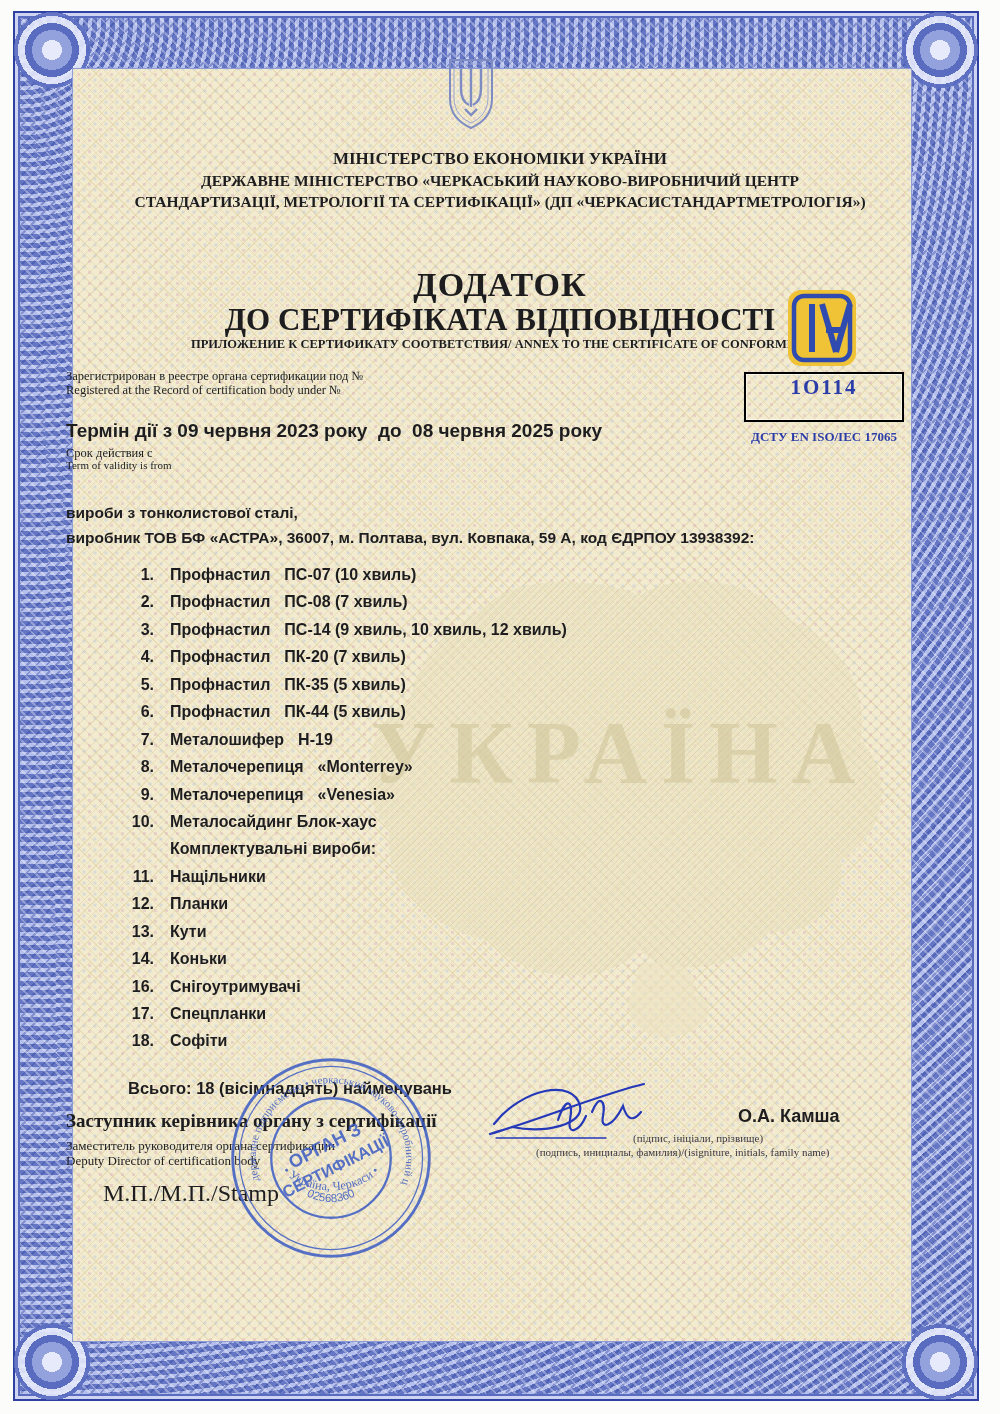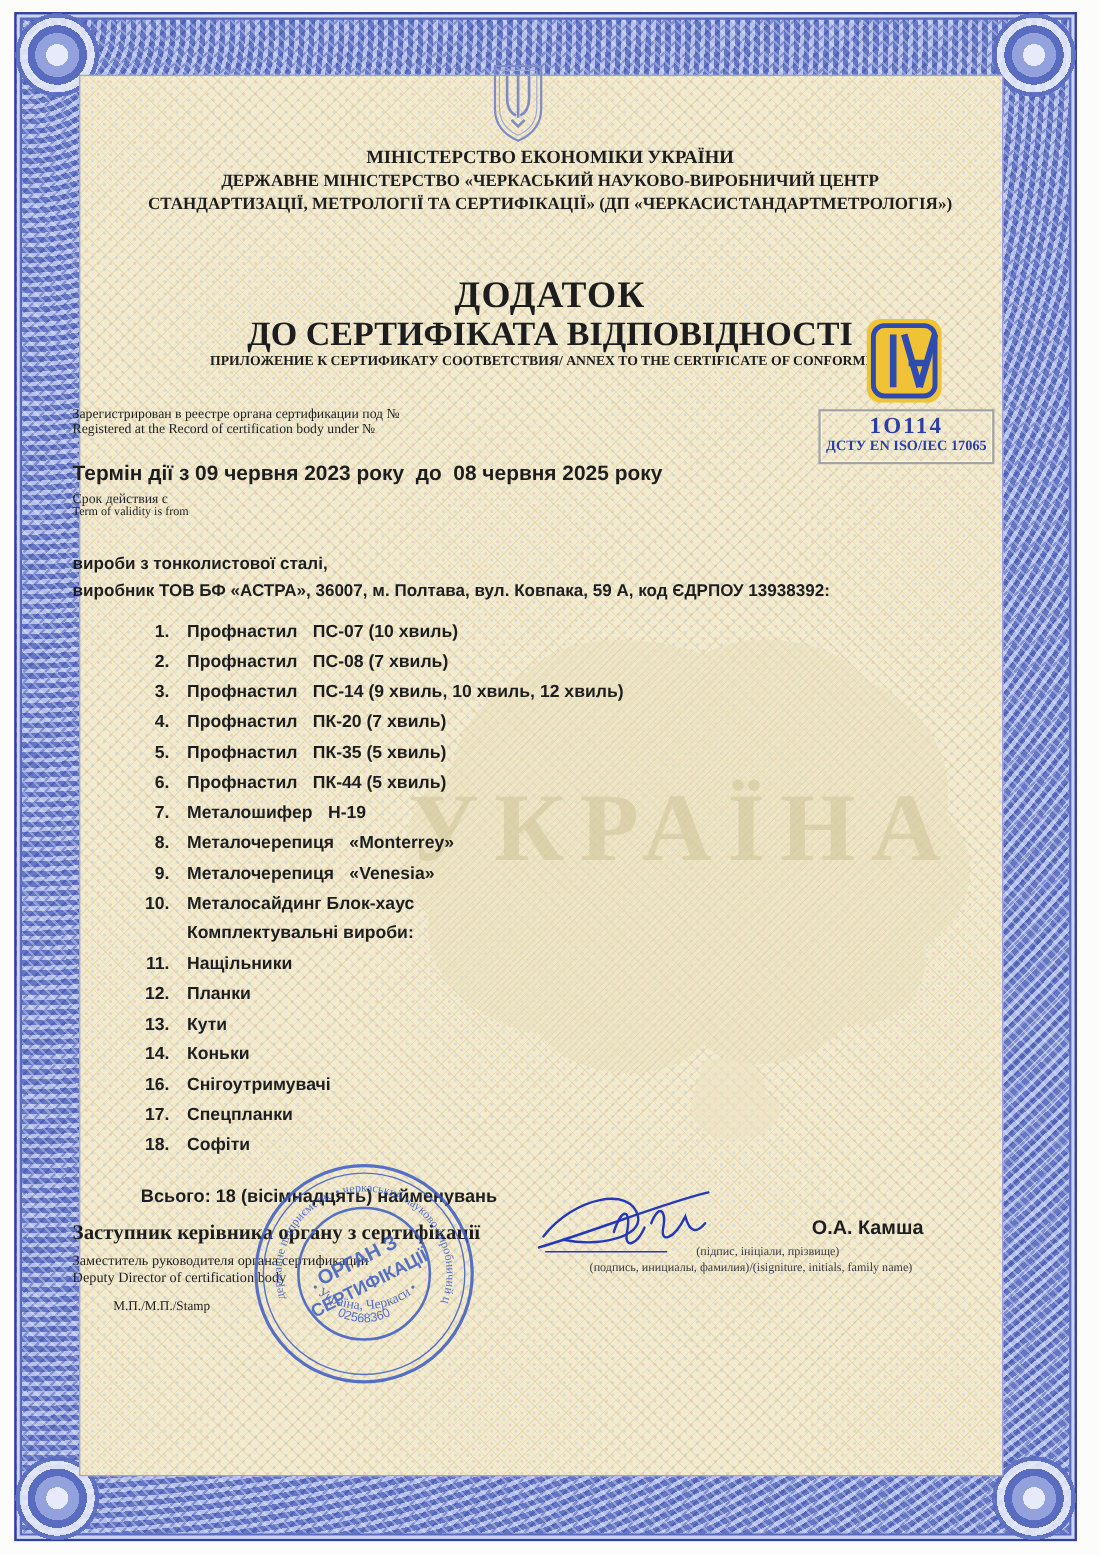--- a/index.html
+++ b/index.html
@@ -29,21 +29,21 @@
     background-color:var(--field-cream);
     background-image:
       radial-gradient(circle, rgba(216,170,190,.38) 0 1.6px, transparent 1.7px),
       radial-gradient(circle, rgba(168,186,224,.34) 0 1.6px, transparent 1.7px),
       repeating-linear-gradient(45deg, rgba(222,206,158,.5) 0 1px, transparent 1px 8px),
       repeating-linear-gradient(-45deg, rgba(222,206,158,.5) 0 1px, transparent 1px 8px);
     background-size:11px 11px, 11px 11px, auto, auto;
     background-position:0 0, 5.5px 5.5px, 0 0, 0 0;
     border:1px solid #8f9cd8;}
   .abs{position:absolute;}
-  .ctr{left:0;right:0;text-align:center;}
+  .ctr{left:0;right:0;text-align:center;margin-top:16px;}
   .serifb{font-family:"Liberation Serif",serif;font-weight:bold;}
   .sansb{font-family:"Liberation Sans",sans-serif;font-weight:bold;}
   .serif{font-family:"Liberation Serif",serif;}
   .hdr1{top:133px;font-size:17px;}
   .hdr2{top:156px;font-size:15.5px;}
   .hdr3{top:177px;font-size:15.5px;}
   .hdr4{top:198px;font-size:16px;}
   .title1{top:250px;font-size:34px;letter-spacing:1px;}
   .title2{top:286px;font-size:31px;}
   .subtitle{top:321px;font-size:12.5px;}
@@ -58,29 +58,29 @@
   .prod2{left:66px;top:529px;font-size:15.5px;}
   .list{left:120px;top:566px;width:720px;font-size:16px;}
   .row{display:flex;height:27.45px;align-items:flex-start;}
   .row .num{width:34px;text-align:right;}
   .row .nm{margin-left:16px;}
   .row .sp{margin-left:14px;}
   .total{left:128px;top:1079px;font-size:16.5px;}
   .role1{left:66px;top:1110px;font-size:19px;}
   .role2{left:66px;top:1138px;font-size:13px;}
   .role3{left:66px;top:1153px;font-size:13px;}
-  .mp{left:103px;top:1180px;font-size:12px;}
+  .mp{left:103px;top:1180px;font-size:24px;}
   .sigA{left:738px;top:1106px;font-size:18px;font-family:"Liberation Sans",sans-serif;font-weight:bold;}
   .cap1{left:633px;top:1132px;font-size:11px;color:#3a3a44;}
   .cap2{left:536px;top:1146px;font-size:11px;color:#3a3a44;}
-  .codebox{left:744px;top:372px;width:156px;height:44px;border:2px solid #a3a3a3;
+  .codebox{left:744px;top:372px;width:156px;height:44px;border:2px solid #000000;
     box-shadow:0 0 0 1px rgba(255,255,255,.6) inset;color:var(--box-blue);
     text-align:center;line-height:1.05;padding-top:2px;}
   .codebox .c1{font-size:21px;font-weight:bold;font-family:"Liberation Serif",serif;letter-spacing:2px;}
-  .codebox .c2{font-size:13px;font-weight:bold;font-family:"Liberation Serif",serif;}
+  .codebox .c2{font-size:13px;font-weight:bold;font-family:"Liberation Serif",serif;margin-top:32px;}
   .logo{left:786px;top:288px;z-index:5;}
   .stampwrap{left:225px;top:1052px;z-index:6;opacity:.85;}
   .sig{left:488px;top:1072px;z-index:6;}
   .wm{left:340px;top:550px;z-index:0;}
   .content{position:absolute;inset:0;z-index:2;}
 </style>
 </head>
 <body>
 
 <div class="page">

